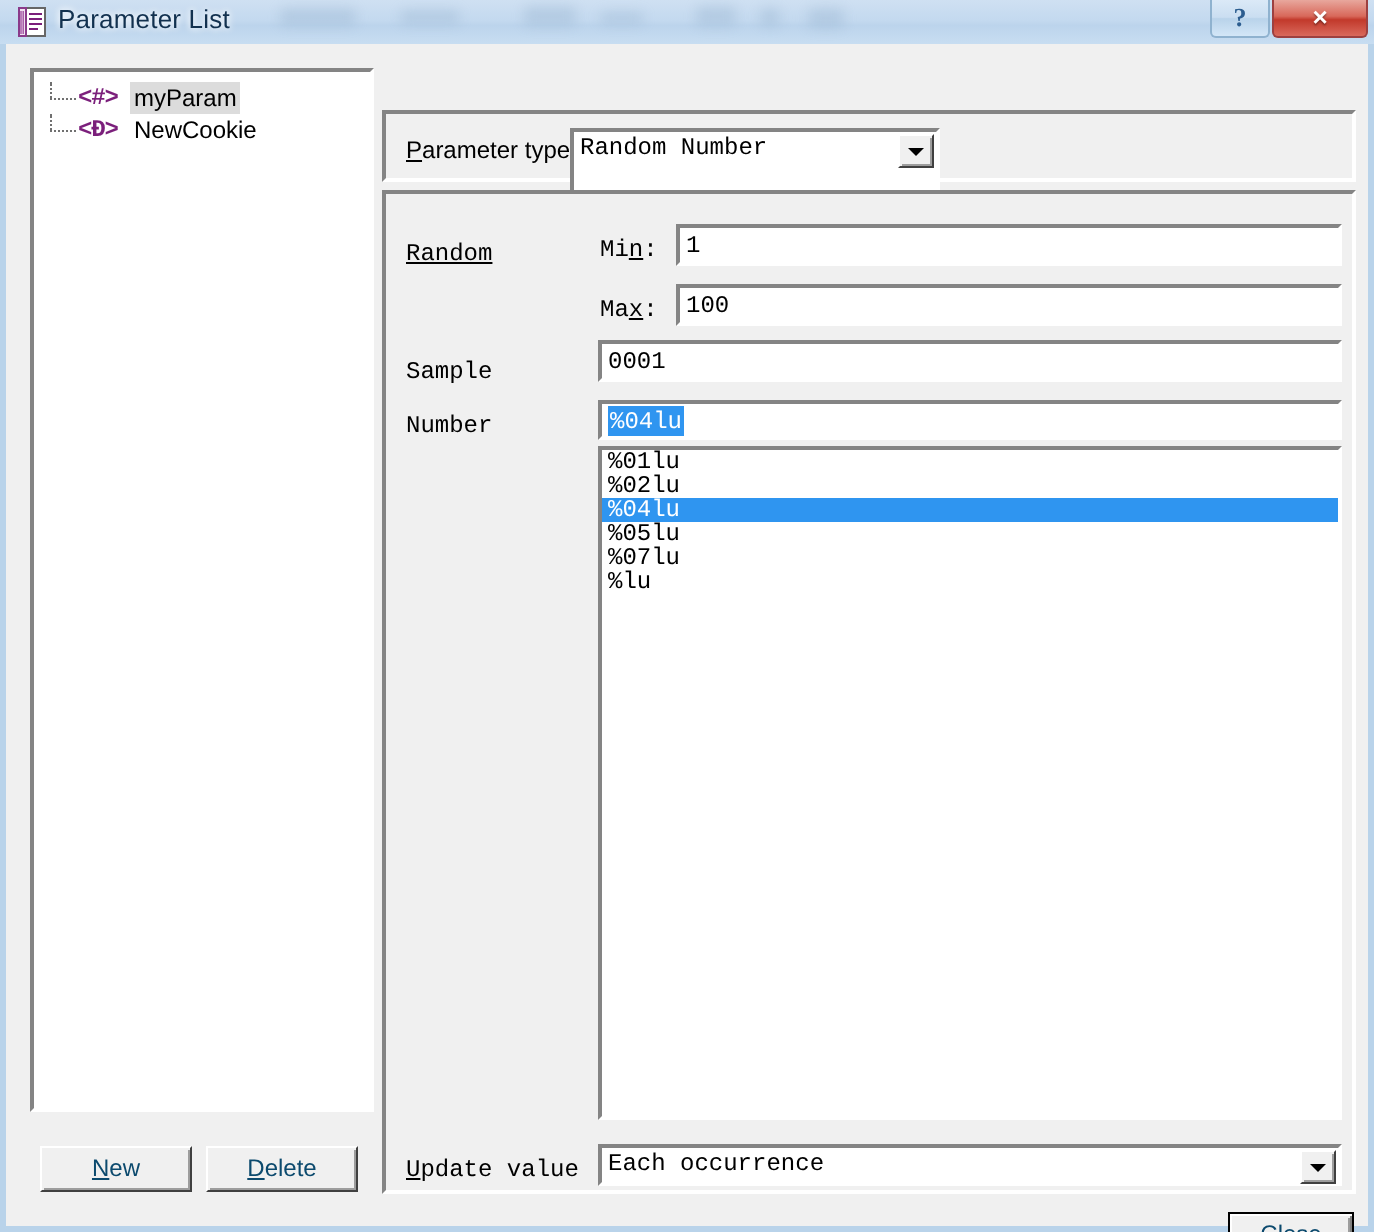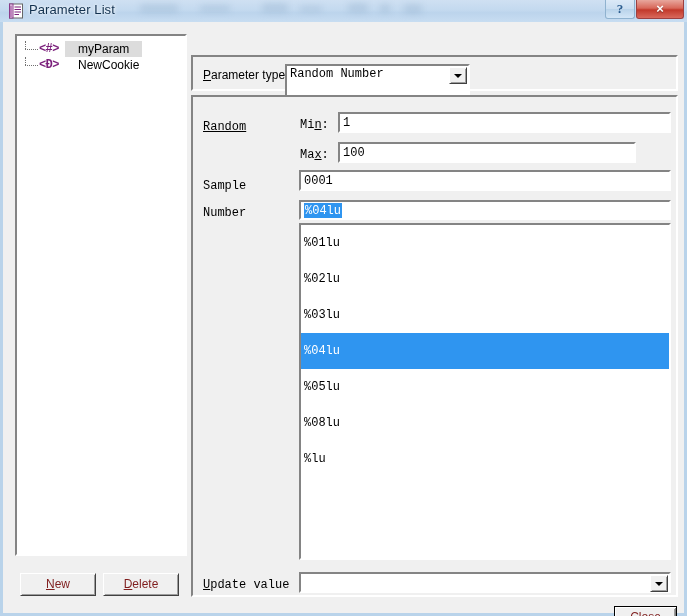--- a/index.html
+++ b/index.html
@@ -145,21 +145,21 @@
     overflow: hidden;
   }
   .btn3d {
     box-sizing: border-box;
     background: #f0f0f0;
     border: 1px solid;
     border-color: #ffffff #404040 #404040 #ffffff;
     box-shadow: inset 1px 1px 0 #f0f0f0, inset -1px -1px 0 #9d9d9d;
     font-family: "Liberation Sans", sans-serif;
     font-size: 12px;
-    color: #7f1d1d;
+    color: #0c4a6e;
     text-align: center;
     cursor: default;
     user-select: none;
   }
   .btn3d.focusring {
     border-color: #000000;
     box-shadow: inset 1px 1px 0 #ffffff, inset -1px -1px 0 #808080,
                 inset 2px 2px 0 #f0f0f0, inset -2px -2px 0 #9d9d9d;
   }
 
@@ -213,21 +213,21 @@
     font-family: "Liberation Mono", monospace;
     font-size: 12px;
     font-weight: bold;
     color: #7b1f7b;
     letter-spacing: -0.6px;
     width: 26px;
   }
   .tree-lbl {
     display: inline-block;
     vertical-align: top;
-    padding: 0 13px;
+    padding: 0 2px;
   }
   .tree-lbl.sel { background: #dcdcdc; }
 
   
   #btn-new {
     position: absolute;
     left: 17px; top: 551px;
     width: 76px; height: 23px;
     line-height: 21px;
   }
@@ -307,21 +307,21 @@
     white-space: nowrap;
   }
   #lbl-random   { left: 10px;  top: 23px; text-decoration: underline; }
   #lbl-min      { left: 107px; top: 21px; }
   #lbl-max      { left: 107px; top: 51px; }
   #lbl-sample   { left: 10px;  top: 82px; }
   #lbl-number   { left: 10px;  top: 109px; }
   #lbl-update   { left: 10px;  top: 481px; }
 
   #inp-min    { position: absolute; left: 145px; top: 15px; width: 333px; height: 21px; }
-  #inp-max    { position: absolute; left: 145px; top: 45px; width: 298px; height: 21px; }
+  #inp-max    { position: absolute; left: 145px; top: 45px; width: 333px; height: 21px; }
   #inp-sample { position: absolute; left: 106px; top: 73px; width: 372px; height: 21px; }
 
   #combo-number-edit {
     position: absolute;
     left: 106px; top: 103px;
     width: 372px; height: 20px;
   }
   #combo-number-edit .sel-text {
     display: inline-block;
     background: #2f95f0;
@@ -330,21 +330,21 @@
   }
   #listbox-number {
     position: absolute;
     left: 106px; top: 126px;
     width: 372px; height: 337px;
     overflow: hidden;
   }
   .list-row {
     height: 12px;
     line-height: 12px;
-    padding: 12px 3px;
+    padding: 0 3px;
     font-family: "Liberation Mono", monospace;
     font-size: 12px;
     color: #000000;
     white-space: nowrap;
   }
   .list-row.sel {
     background: #2f95f0;
     color: #ffffff;
   }
   #combo-update {
@@ -442,29 +442,29 @@
 
       <div id="lbl-sample" class="row-label">Sample</div>
       <div id="inp-sample" class="field">0001</div>
 
       <div id="lbl-number" class="row-label">Number</div>
       <div id="combo-number-edit" class="field"><span class="sel-text">%04lu</span></div>
 
       <div id="listbox-number" class="sunken">
           <div class="list-row">%01lu</div>
           <div class="list-row">%02lu</div>
-          <div class="list-row">%03lu</div>
           <div class="list-row sel">%04lu</div>
           <div class="list-row">%05lu</div>
-          <div class="list-row">%08lu</div>
+          <div class="list-row">%07lu</div>
           <div class="list-row">%lu</div>
         </div>
 
       <div id="lbl-update" class="row-label"><span class="acc">U</span><span>pdate value</span></div>
       <div id="combo-update" class="combo">
+        <div class="combo-text">Each occurrence</div>
         <div class="combo-arrow"></div>
       </div>
 
     </div>
 
     <div id="btn-close-dlg" class="btn3d focusring"><span><span class="acc">C</span><span>lose</span></span></div>
 
   </div>
 </div>
 

